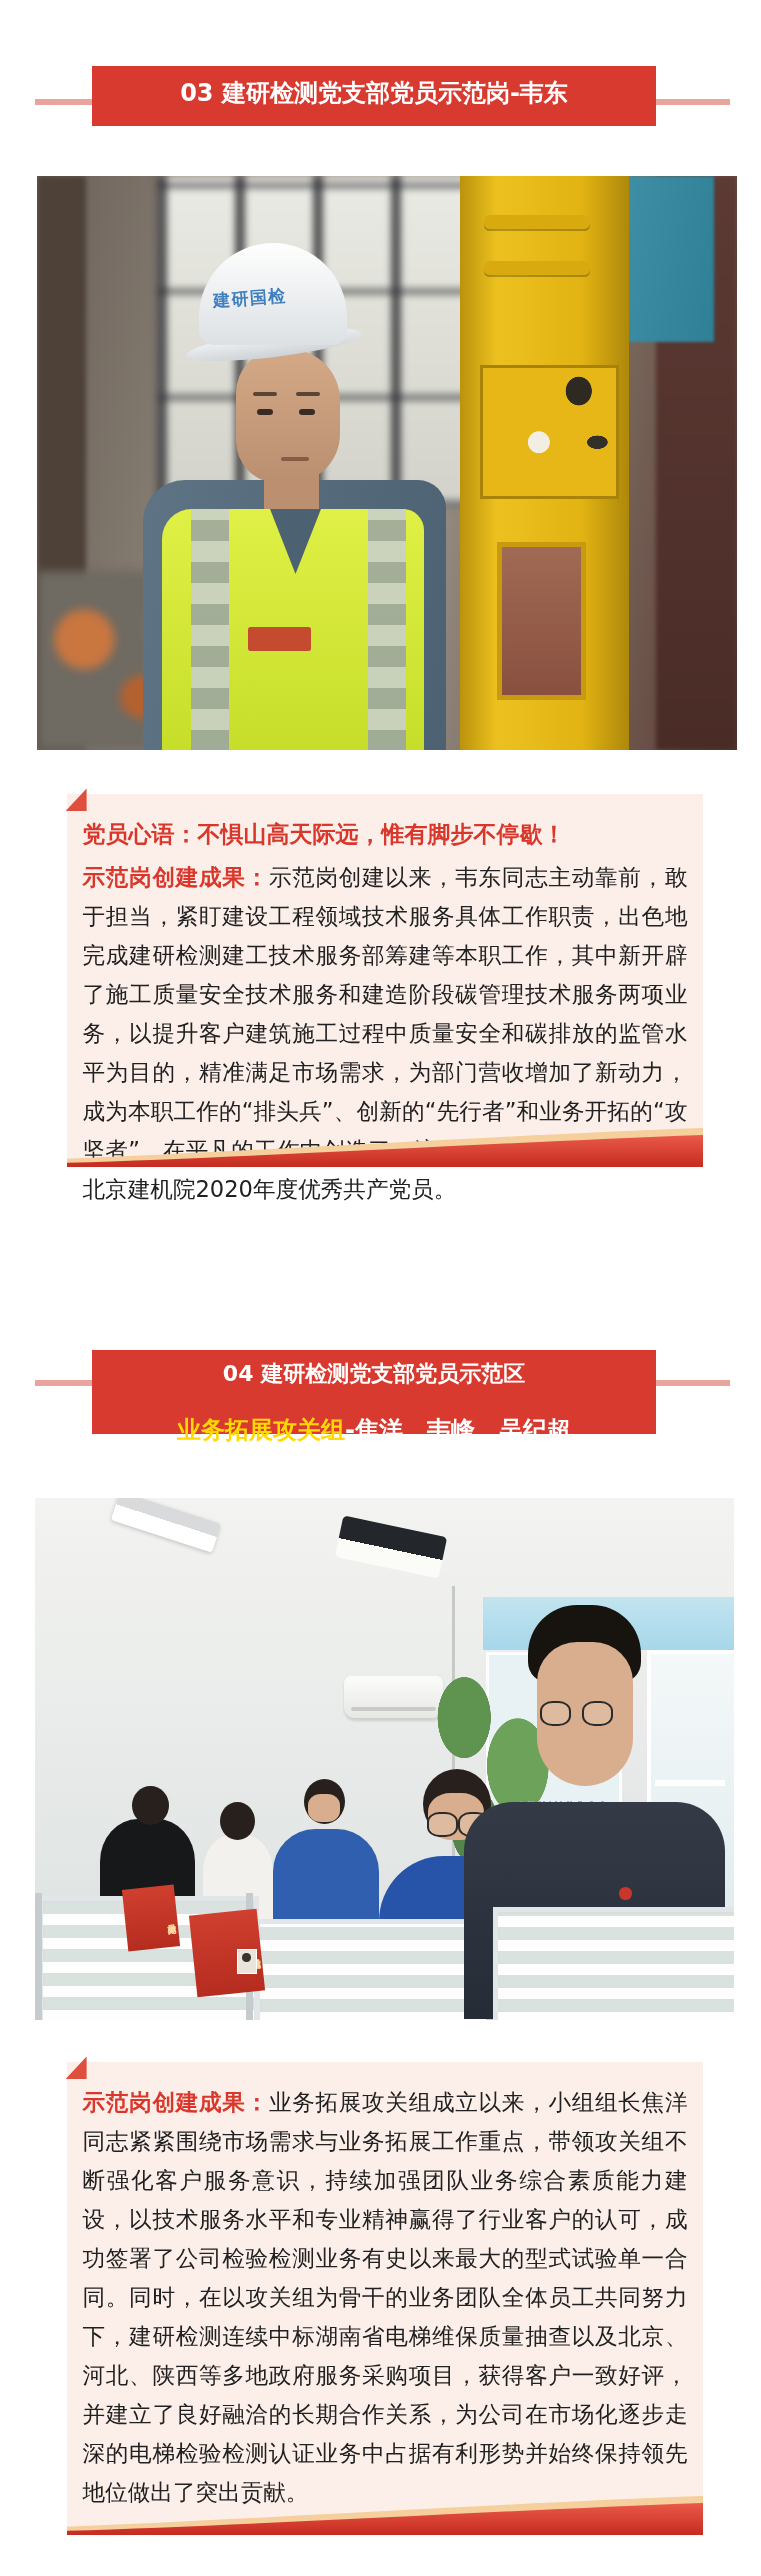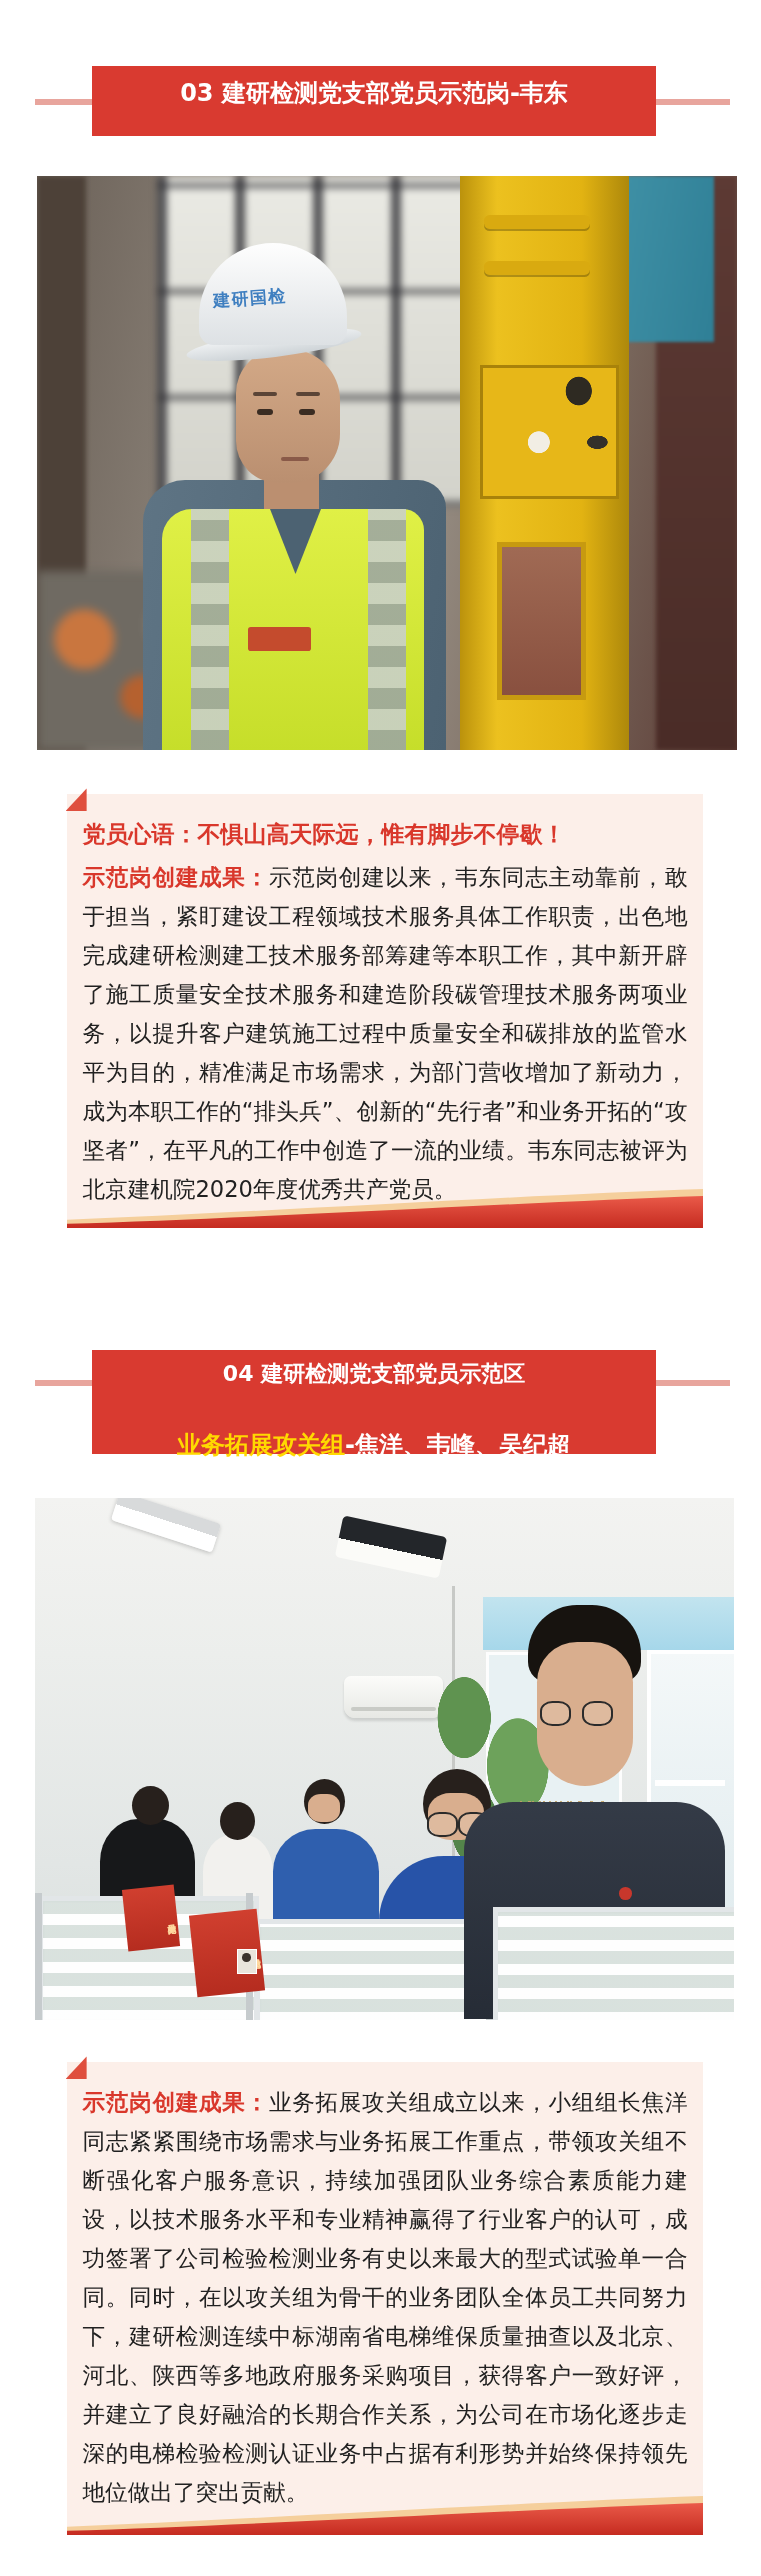--- a/index.html
+++ b/index.html
@@ -7,24 +7,24 @@
     position:relative;width:761px;height:2576px;margin:0 auto;
     background:#ffffff;overflow:hidden;
     font-family:"DejaVu Sans","Liberation Sans",sans-serif;
   }
   
   .hline{position:absolute;left:35px;width:695px;height:5.6px;background:#e8a59d;z-index:1;}
   .banner{
     position:absolute;left:92px;width:564px;background:#d93a30;z-index:2;
     color:#ffffff;text-align:center;font-weight:bold;
   }
-  .banner1{top:66px;height:70px;line-height:54px;font-size:24px;}
-  .banner2{top:1350px;height:104px;display:flex;flex-direction:column;align-items:center;}
+  .banner1{top:66px;height:60px;line-height:54px;font-size:24px;}
+  .banner2{top:1350px;height:84px;display:flex;flex-direction:column;align-items:center;}
   .banner2 .bline1{margin-top:11.3px;font-size:22px;line-height:25px;}
-  .banner2 .bline2{margin-top:46px;font-size:24px;line-height:27px;}
+  .banner2 .bline2{margin-top:31px;font-size:24px;line-height:27px;}
   .banner2 .team{color:#ffd900;}
   .banner2 .members{color:#ffffff;}
 
   
   .photo{position:absolute;overflow:hidden;background:#8b8278;}
   .photo1{left:37px;top:176px;width:700px;height:574px;}
   .photo2{left:35px;top:1498px;width:699px;height:522px;}
   .photo *{position:absolute;}
 
   
@@ -127,21 +127,21 @@
   .p2-flag{background:linear-gradient(#d03f2f,#b52c1f);transform:rotate(-6deg);
       color:#ffd9a0;writing-mode:vertical-rl;text-orientation:upright;
       font-size:8.5px;font-weight:bold;text-align:center;padding-top:4.2px;box-sizing:border-box;}
   .p2-flag1{left:90px;top:389px;width:52px;height:62px;}
   .p2-flag2{left:158px;top:414px;width:68px;height:82px;font-size:9.2px;}
   .p2-idcard{left:202px;top:451px;width:18.3px;height:22.6px;background:#e9e5dc;border:1.4px solid #fff;}
   .p2-idhead{left:207px;top:455px;width:8.5px;height:8.5px;border-radius:50%;background:#3a332d;}
 
   
   .card{position:absolute;left:67px;width:636px;background:#fcefe9;}
-  .card1{top:794px;height:434px;}
+  .card1{top:794px;height:373px;}
   .card2{top:2062px;height:473px;}
   .corner{position:absolute;left:-1.4px;top:-5.6px;width:21px;height:22.6px;background:#df4f3e;
       clip-path:polygon(100% 0,100% 100%,0 100%);}
   .card .content{padding:21px 15.5px 0 15.5px;}
   .card .heading{margin:0 0 4.2px 0;font-size:23px;line-height:39px;font-weight:bold;color:#d9372b;}
   .card .para{margin:0;font-size:22.6px;line-height:39px;color:#212121;text-align:justify;word-break:break-all;}
   .card .label{color:#d9372b;font-weight:bold;}
   .ribbon{position:absolute;left:0;bottom:0;width:100%;height:39px;display:block;}
 </style>
 </head>

